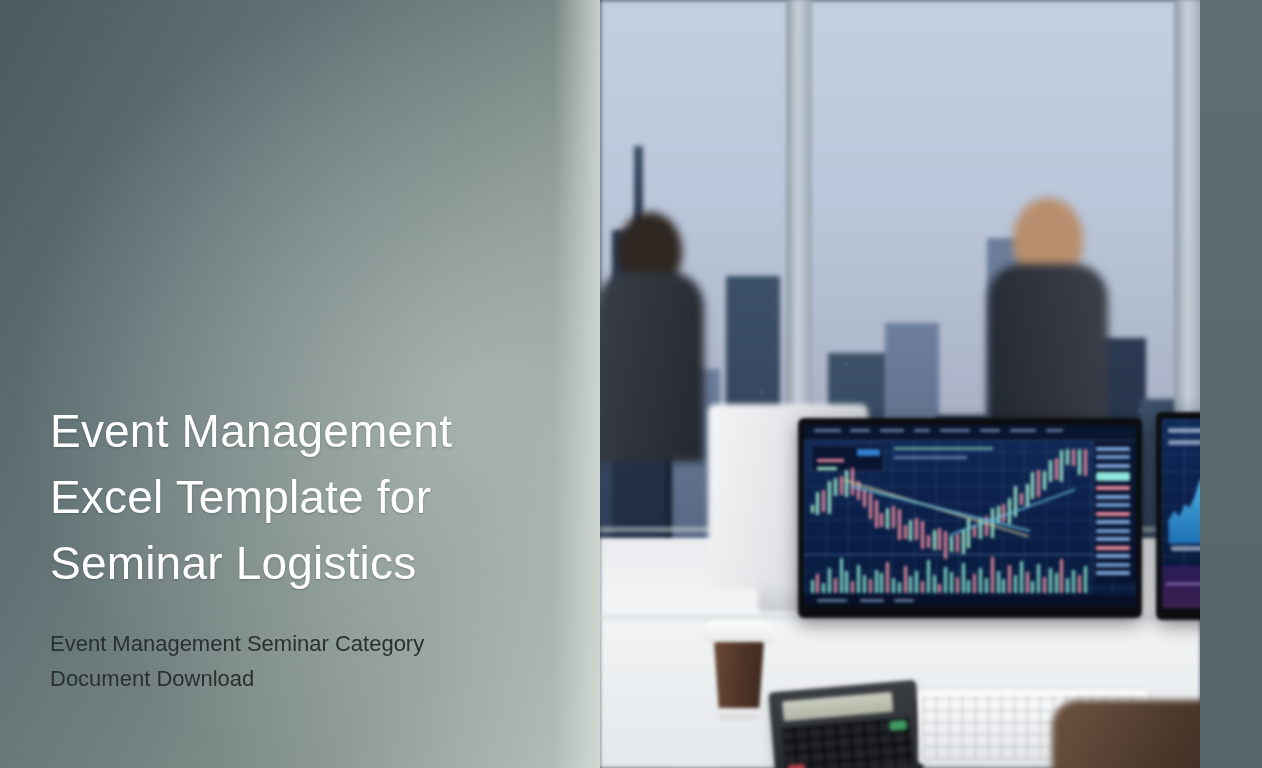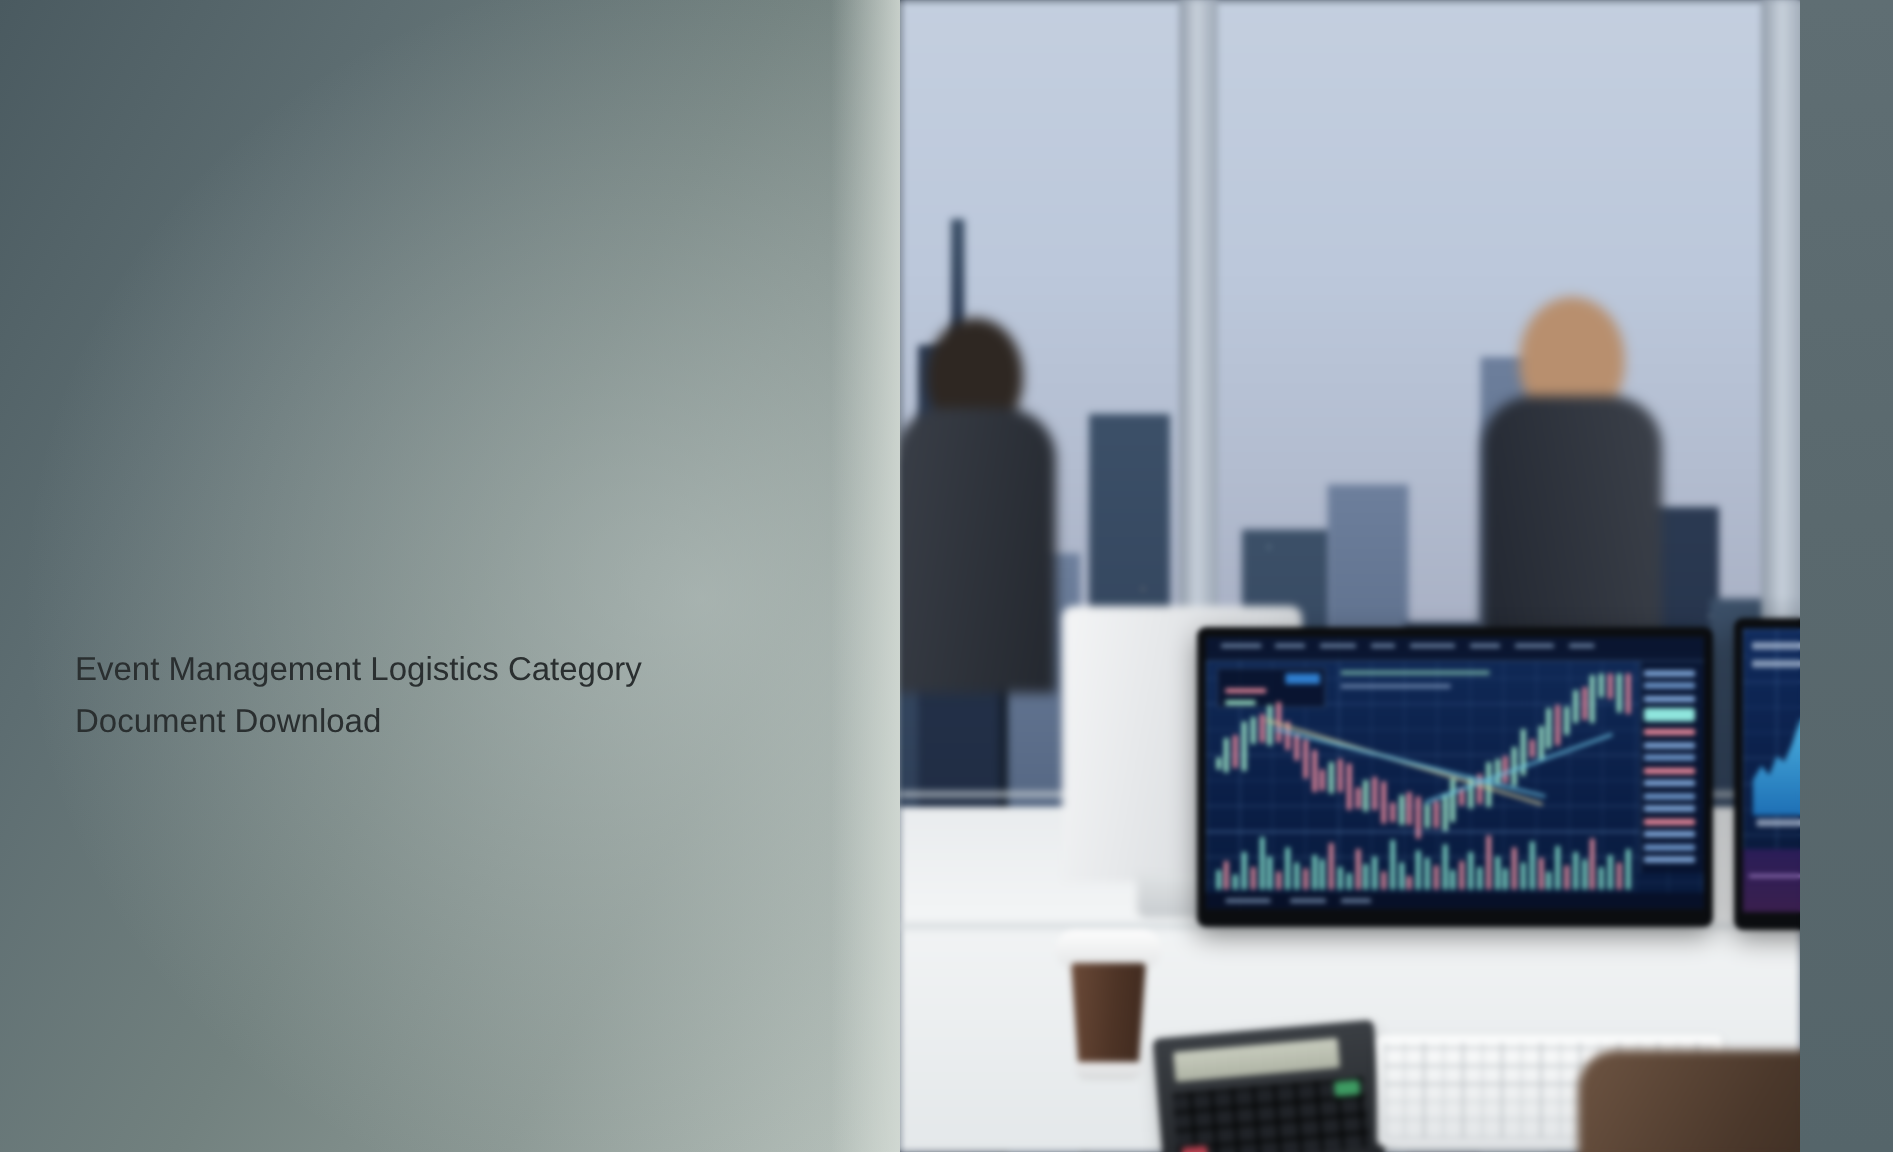--- a/index.html
+++ b/index.html
@@ -523,22 +523,23 @@
 
     <div class="keyboard" style="left:318px; top:690px; width:230px; height:74px;"></div>
 
     <div class="chair" style="left:452px; top:700px; width:180px; height:90px;"></div>
 
     <div class="photo-blur"></div>
   </div>
 
   <div class="left-panel">
     <div class="text-block">
+      <h1 class="slide-title">Event Management Excel Template for Seminar Logistics</h1>
       <div class="slide-subtitle">
-        <span class="line1">Event Management Logistics Category</span>
+        <span class="line1">Event Management Seminar Category</span>
         <span class="line2">Document Download</span>
       </div>
     </div>
   </div>
 
   <div class="right-band"></div>
 
 </div>
 
 </body></html>

